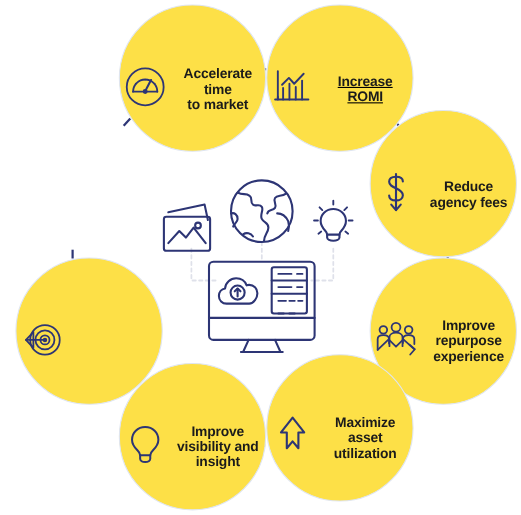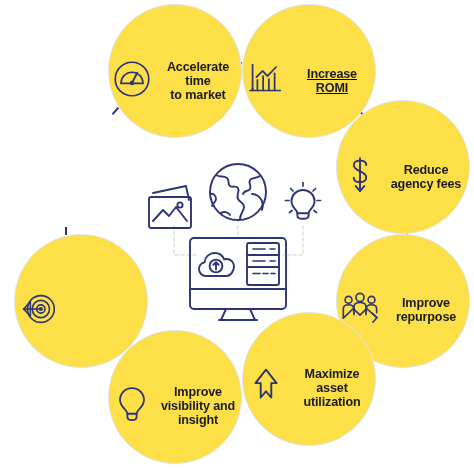--- a/index.html
+++ b/index.html
@@ -137,24 +137,25 @@
         <path d="M17.8 31 L17.8 22.6 C17.8 19.8 20.6 18.2 24 18.2 C27.4 18.2 30.2 19.8 30.2 22.6 L30.2 31"></path>
         <circle cx="36" cy="15.5" r="3.6"></circle>
         <path d="M30.6 28 L30.6 24.5 C30.6 22 33 20.6 36 20.6 C39 20.6 41.4 22 41.4 24.5 L41.4 29"></path>
         <path d="M6.6 34.5 L17 24.5 L24 31.5 L31 24.5 L41.5 34"></path>
         <path d="M41.5 27.5 L41.8 34.2 L35.2 34.5" transform="rotate(-46 41.5 34)"></path>
       </svg>
     </span>
     <span class="node-label">
       <span>Improve</span><br>
       <span>repurpose</span><br>
-    </span>
-  </div>
-
-  <div class="benefit-node" style="left:242px; top:312px; padding-top:14px;">
+      <span>experience</span>
+    </span>
+  </div>
+
+  <div class="benefit-node" style="left:242px; top:322px; padding-top:14px;">
     <span class="node-icon">
       <svg width="46" height="46" viewBox="0 0 48 48" fill="none" stroke="#2d3575" stroke-width="2" stroke-linecap="round" stroke-linejoin="round">
         <path d="M24 7 L35 21 L29.5 21 L29.5 36 L24 29.5 L18.5 36 L18.5 21 L13 21 Z"></path>
       </svg>
     </span>
     <span class="node-label">
       <span>Maximize</span><br>
       <span>asset</span><br>
       <span>utilization</span>
     </span>

